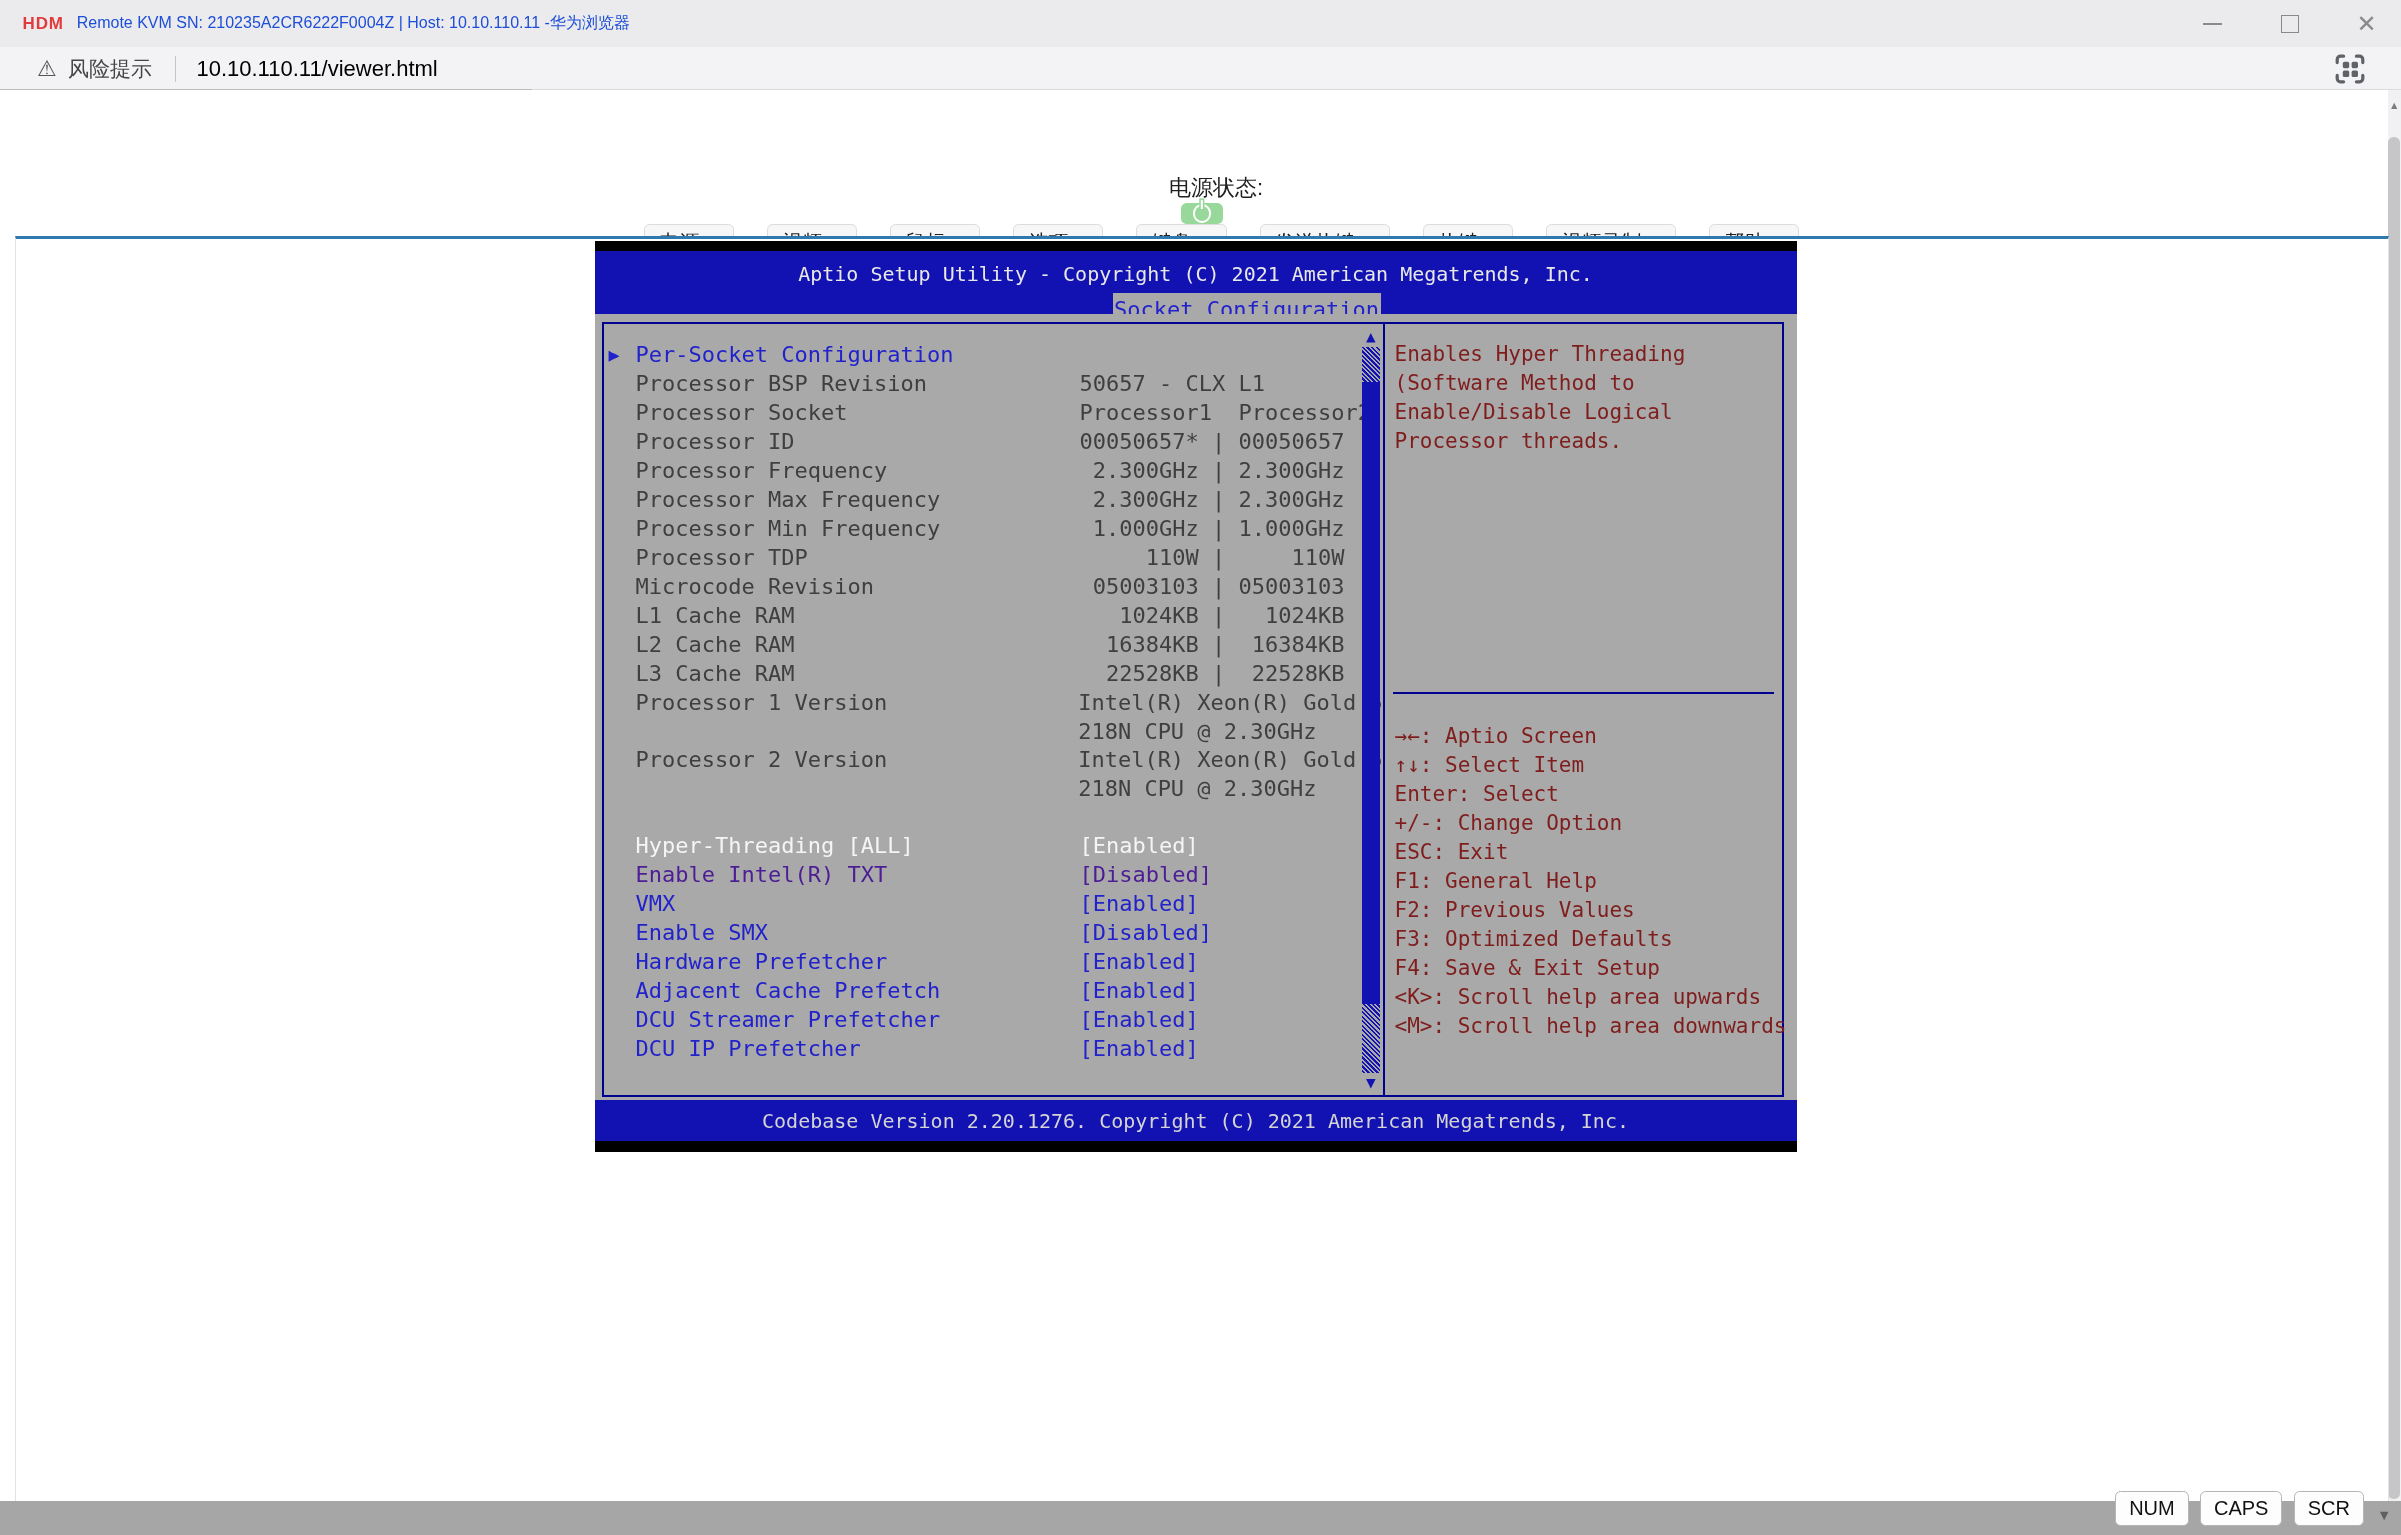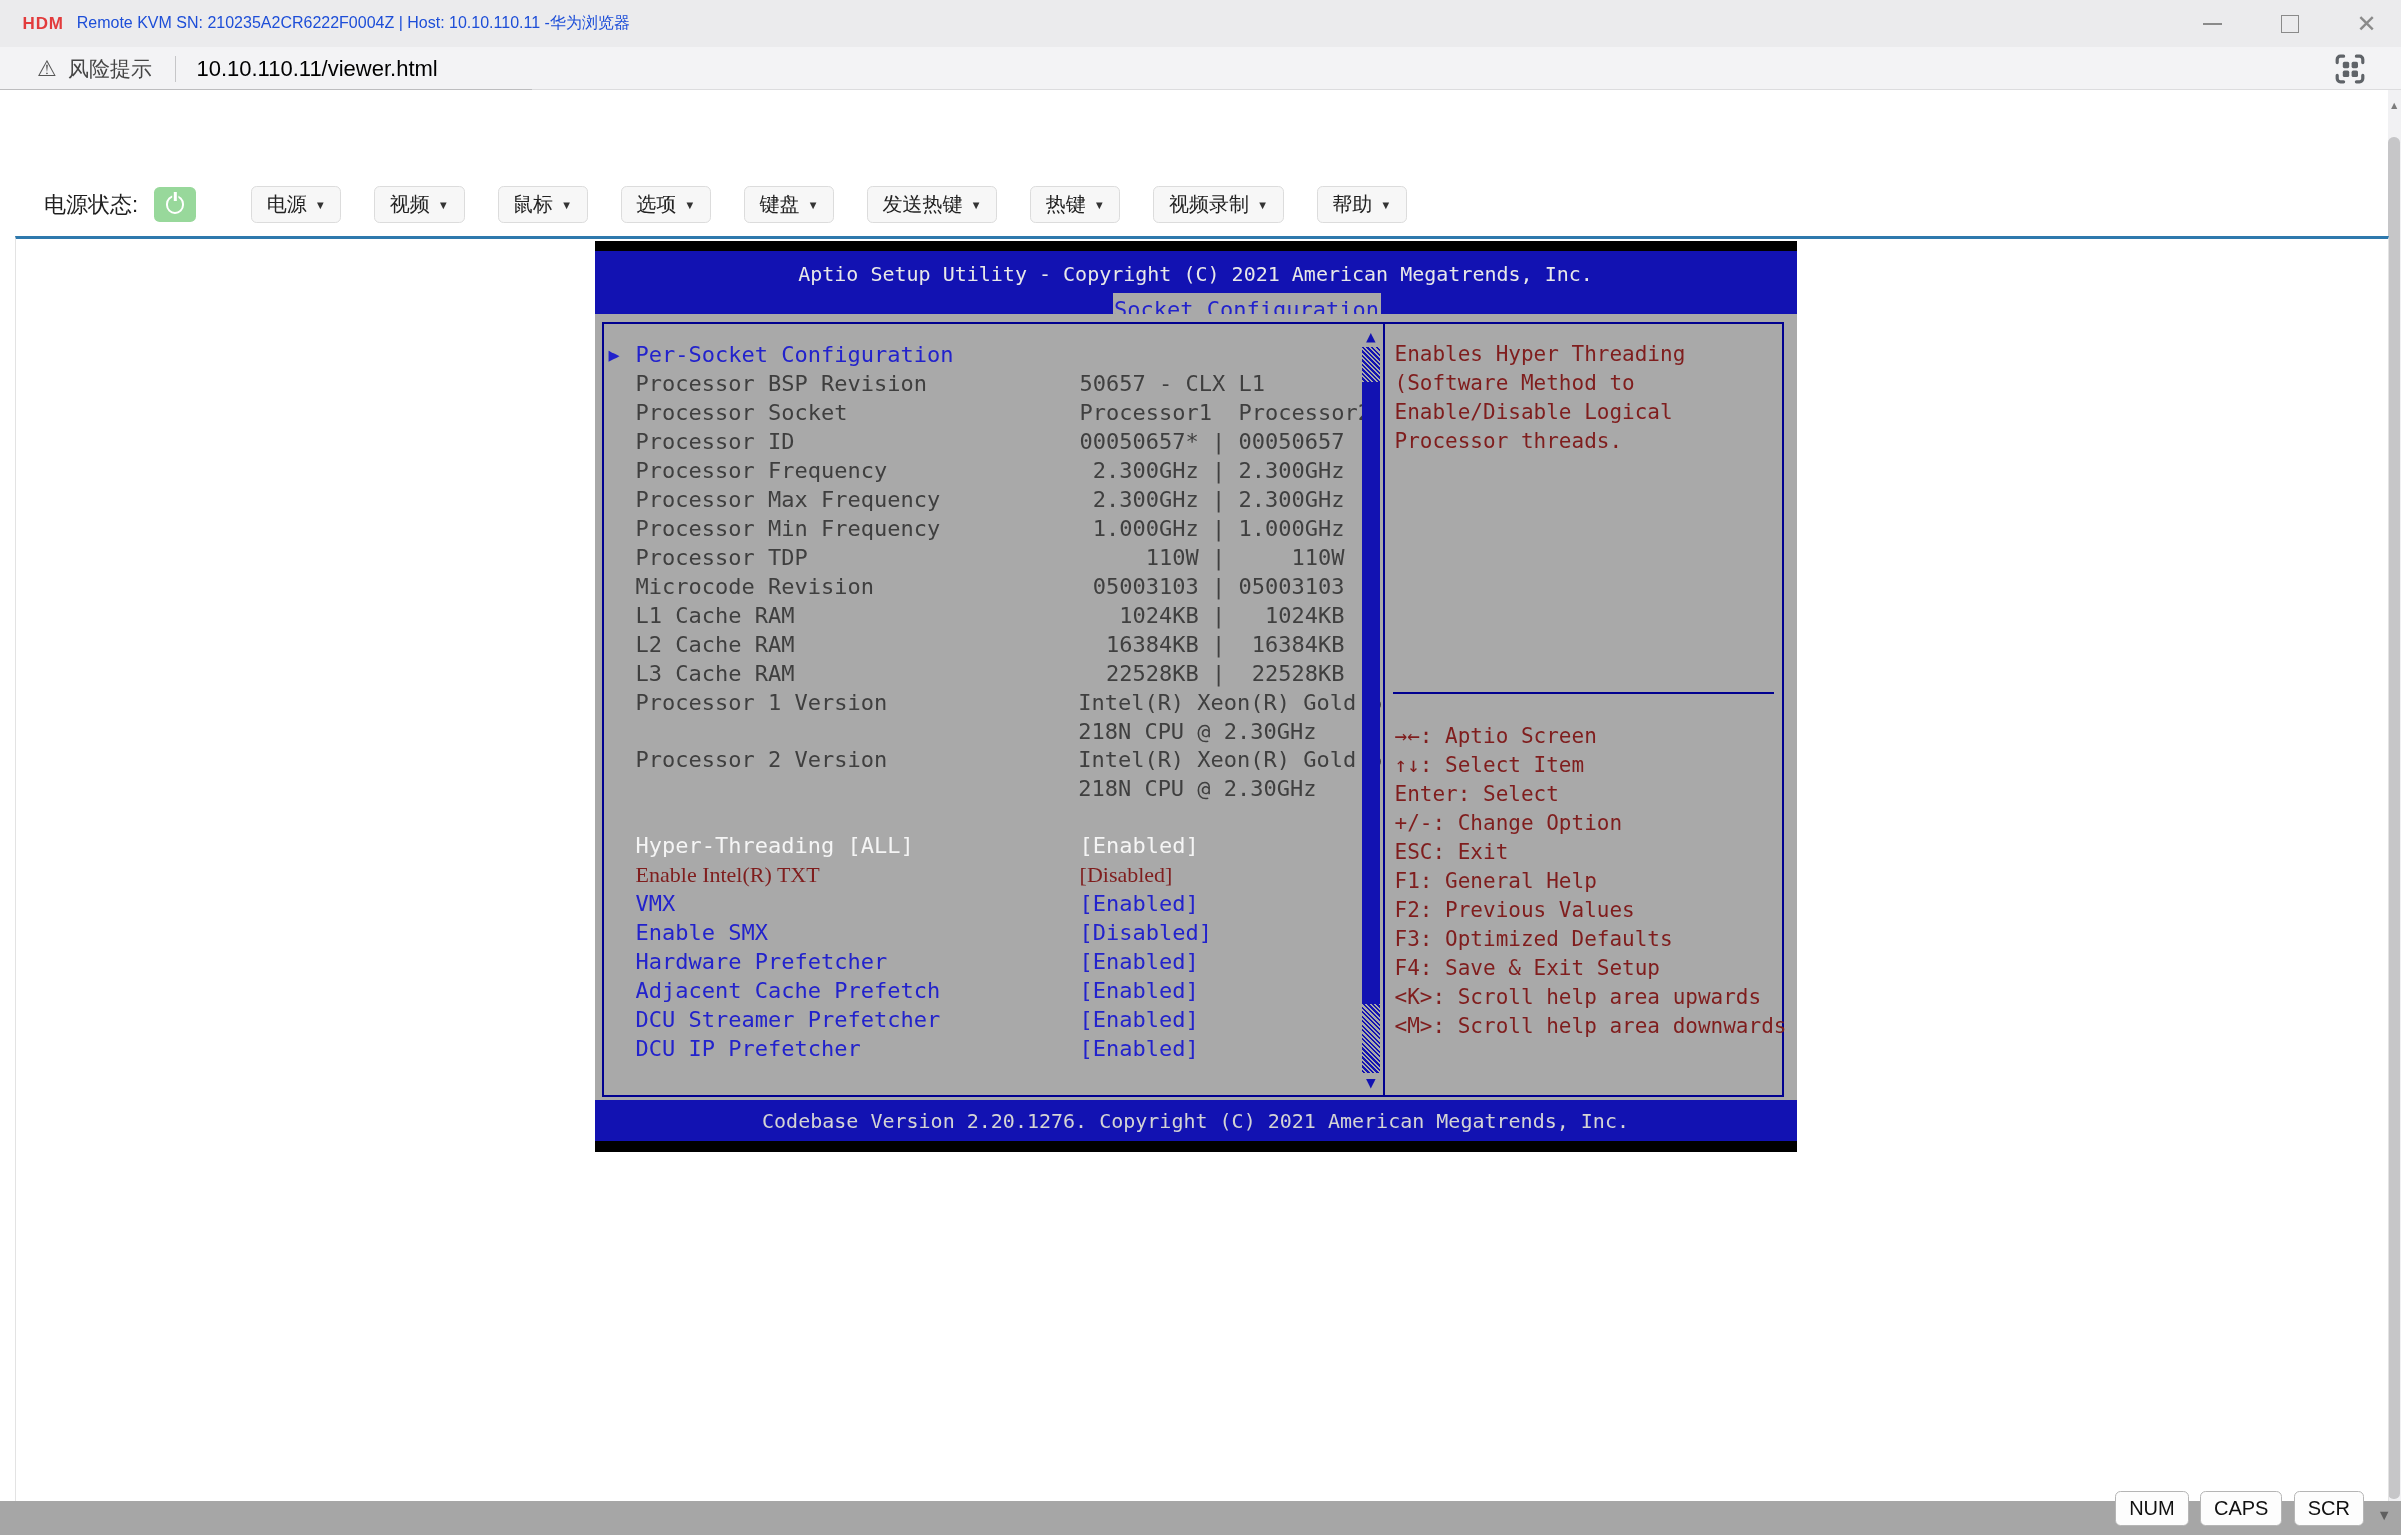--- a/index.html
+++ b/index.html
@@ -52,21 +52,21 @@
   .servername{position:absolute;left:191px;top:135px;font-size:22px;color:#1f1f1f;}
   .cdarea{position:absolute;right:68px;top:95px;display:flex;align-items:center;}
   .cd-ic{font-size:26px;color:#2b2b2b;margin-right:8px;}
   .cd-lab{font-size:22px;color:#1f1f1f;margin-right:13px;}
   .choosefile{
     height:37px;padding:0 16px;background:#fbfbfb;border:0.8px solid #c9c9c9;border-radius:6.4px;
     font-size:20px;color:#2b2b2b;font-family:inherit;cursor:pointer;
   }
   .filesize{font-size:21px;color:#1f1f1f;margin-left:8px;white-space:nowrap;}
   
-  .toolbar{position:absolute;left:0;top:173px;width:2388px;height:63px;background:#fff;display:flex;align-items:center;}
+  .toolbar{position:absolute;left:0;top:173px;width:2388px;height:63px;background:#fff;display:flex;align-items:center;flex-direction:column;}
   .pw-label{margin-left:44px;font-size:22px;color:#1f1f1f;}
   .pw-btn{margin-left:16px;width:42px;height:35px;background:#98d89b;border:none;border-radius:5.6px;
     display:flex;align-items:center;justify-content:center;cursor:pointer;}
   .pwr{width:14.5px;height:14.5px;border:2.4px solid #fff;border-radius:50%;position:relative;}
   .pwr::before{content:"";position:absolute;left:50%;top:-5.6px;transform:translateX(-50%);
     width:2.4px;height:8.9px;background:#fff;box-shadow:0 0 0 1.6px #98d89b;}
   .menus{display:flex;margin-left:55px;gap:33px;}
   .menubtn{
     height:37px;padding:0 14.5px;background:#f7f7f7;border:0.8px solid #dcdcdc;border-radius:5.6px;
     font-size:20px;color:#222;display:flex;align-items:center;gap:8px;cursor:pointer;font-family:inherit;white-space:nowrap;
@@ -93,21 +93,21 @@
   .rows{padding:16px 0 0 3.2px;}
   .brow{display:flex;align-items:flex-start;height:29px;line-height:29px;font-size:22px;}
   .brow.tall{height:57px;}
   .brow .arr{width:27px;padding-left:1.6px;font-size:18.5px;color:#2222cc;}
   .brow .mlabel{width:444px;white-space:pre;}
   .brow .mval{white-space:pre;}
   .spacer-row{height:29px;}
   .brow.link .mlabel{color:#2222cc;}
   .brow.static .mlabel,.brow.static .mval{color:#3f3f3f;}
   .brow.sel .mlabel,.brow.sel .mval{color:#f5f5f5;}
-  .brow.dim .mlabel,.brow.dim .mval{color:#7f1d1d;font-family:Liberation Serif, serif;}
+  .brow.dim .mlabel,.brow.dim .mval{color:#4c1d95;}
   .brow.opt .mlabel,.brow.opt .mval{color:#2222cc;}
   .inner-scroll{
     position:absolute;right:3.2px;top:3.2px;bottom:3.2px;width:17.7px;
     background:repeating-linear-gradient(45deg,#a9a9a9 0 1.6px,#1212b2 1.6px 3.2px);
   }
   .inner-scroll .s-up,.inner-scroll .s-down{
     position:absolute;left:0;width:17.7px;height:19.3px;background:#a9a9a9;color:#1212b2;
     font-size:16px;line-height:19.3px;text-align:center;
   }
   .inner-scroll .s-up{top:0;}

